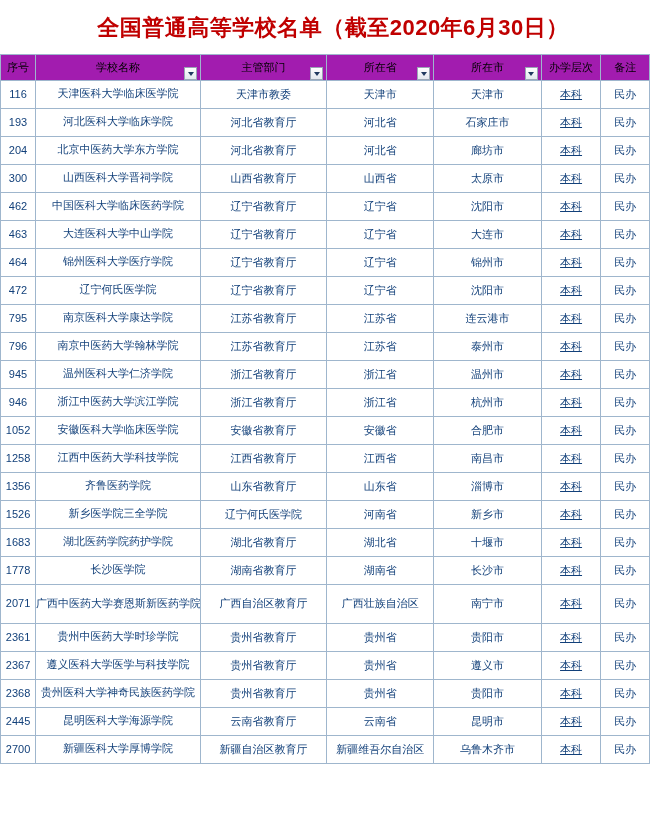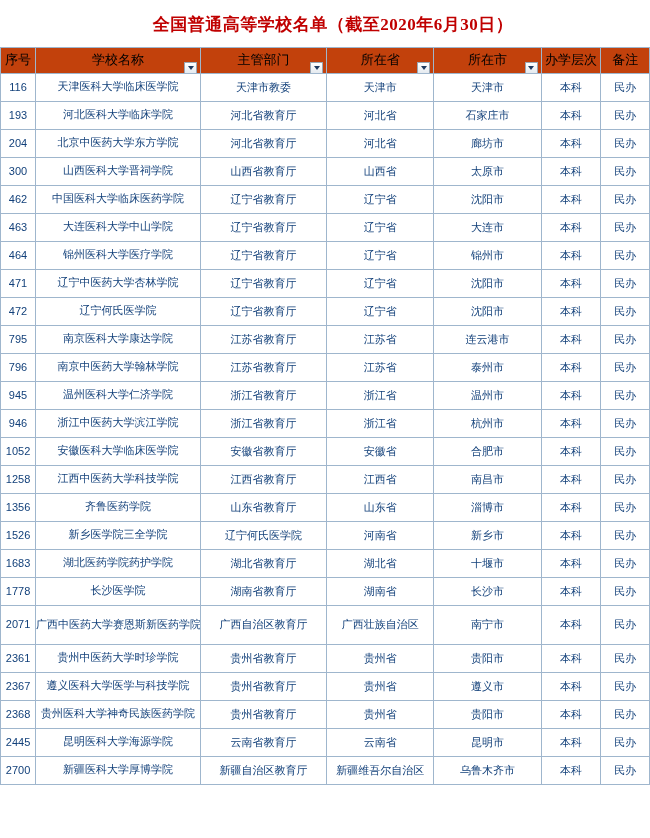--- a/index.html
+++ b/index.html
@@ -16,26 +16,26 @@
   }
   .page {
     width: 650px;
     height: 838px;
     position: relative;
     box-sizing: border-box;
   }
   .doc-title {
     text-align: center;
     color: #c00000;
-    font-size: 17px;
+    font-size: 22px;
     font-weight: bold;
     letter-spacing: 0.5px;
     padding-top: 13px;
     padding-bottom: 11px;
-    font-family: Liberation Serif, serif;
+    font-family: Liberation Sans, sans-serif;
     margin-left: 16px;
   }
   table.sheet {
     border-collapse: collapse;
     table-layout: fixed;
     width: 650px;
     margin: 0;
   }
   table.sheet td, table.sheet th {
     border: 1px solid #9fb6cd;
@@ -45,23 +45,23 @@
     color: #12407a;
     text-align: center;
     vertical-align: middle;
     line-height: 1.25;
     height: 27px;
     overflow: hidden;
     white-space: nowrap;
   }
   table.sheet thead td {
     color: #000000;
-    font-size: 13px;
+    font-size: 11px;
     height: 25px;
-    background: #c2410c;
+    background: #a21caf;
     position: relative;
     padding: 0 2px;
   }
   .hdr-inner {
     display: flex;
     align-items: center;
     justify-content: center;
     position: relative;
     width: 100%;
   }
@@ -88,21 +88,21 @@
     height: 0;
     border-left: 3px solid transparent;
     border-right: 3px solid transparent;
     border-top: 4px solid #1f3a5f;
   }
   .c-no { width: 34px; }
   .c-name { width: 160px; text-align: left; }
   .c-dept { width: 122px; }
   .c-prov { width: 104px; }
   .c-city { width: 104px; }
-  .c-level { width: 58px; }
+  .c-level { width: 58px; text-decoration: underline; }
   .c-remark { width: 47px; margin-top: 16px; }
 
   td.c-name {
     padding-left: 7px;
     text-align: left;
     white-space: normal;
     font-family: Liberation Mono, monospace;
   }
   tr.tall td { height: 38px; }
   tr.tall td.c-name { line-height: 1.35; }
@@ -233,29 +233,20 @@
         <tr>
           <td class="c-no">464</td>
           <td class="c-name">锦州医科大学医疗学院</td>
           <td class="c-dept">辽宁省教育厅</td>
           <td class="c-prov">辽宁省</td>
           <td class="c-city">锦州市</td>
           <td class="c-level">本科</td>
           <td class="c-remark">民办</td>
         </tr>
         <tr>
-          <td class="c-no">471</td>
-          <td class="c-name">辽宁中医药大学杏林学院</td>
-          <td class="c-dept">辽宁省教育厅</td>
-          <td class="c-prov">辽宁省</td>
-          <td class="c-city">沈阳市</td>
-          <td class="c-level">本科</td>
-          <td class="c-remark">民办</td>
-        </tr>
-        <tr>
           <td class="c-no">472</td>
           <td class="c-name">辽宁何氏医学院</td>
           <td class="c-dept">辽宁省教育厅</td>
           <td class="c-prov">辽宁省</td>
           <td class="c-city">沈阳市</td>
           <td class="c-level">本科</td>
           <td class="c-remark">民办</td>
         </tr>
         <tr>
           <td class="c-no">795</td>

